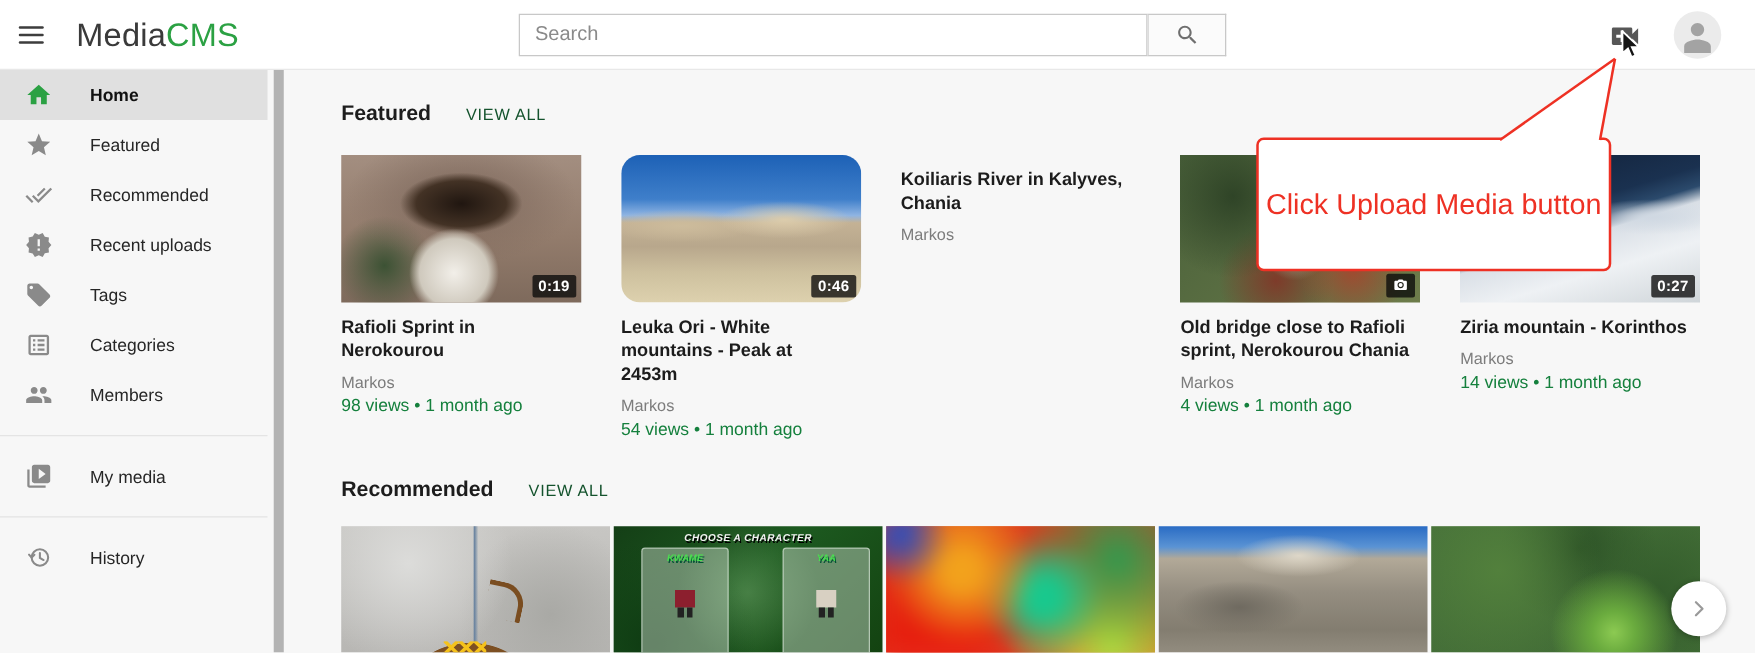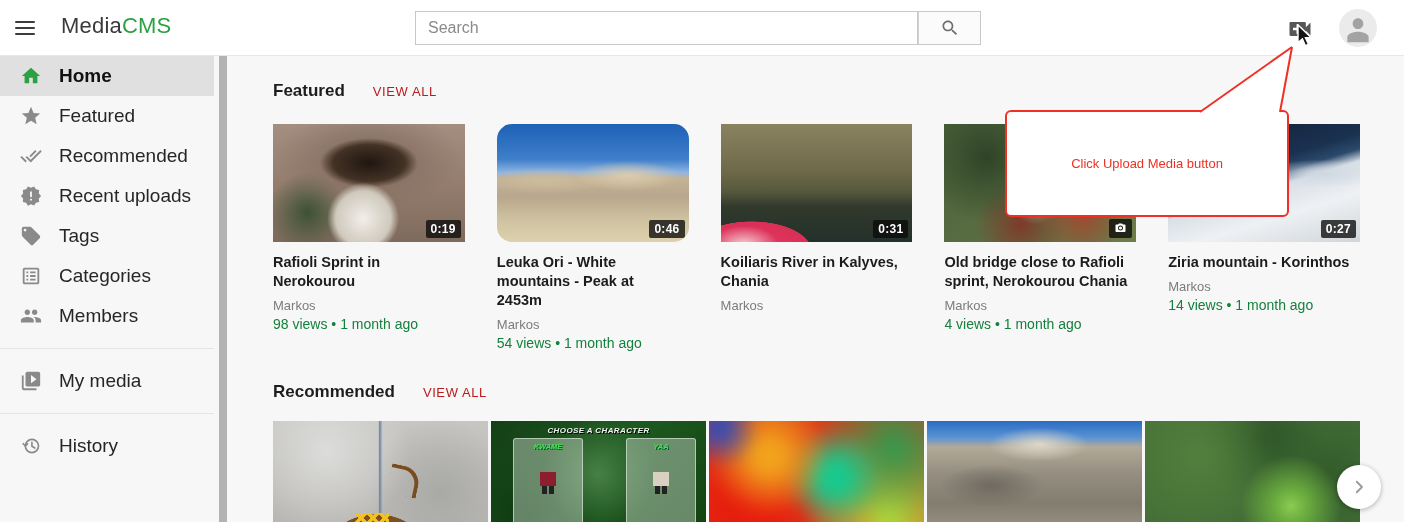--- a/index.html
+++ b/index.html
@@ -3,46 +3,46 @@
 <meta charset="utf-8">
 <style>
   * { margin:0; padding:0; box-sizing:border-box; }
   html,body { font-family:"Liberation Sans", sans-serif; background:#f7f7f7; }
   #page { position:relative; width:1404px; height:522px; overflow:hidden; background:#f7f7f7; }
 
   
   #header { position:absolute; left:0; top:0; width:1404px; height:56px; background:#fff; border-bottom:1px solid #e8e8e8; z-index:5; }
   #hamburger { position:absolute; left:15px; top:17px; width:24px; height:22px; cursor:pointer; }
   #hamburger span { display:block; width:20px; height:2px; background:#3d3d3d; margin:4px 0; border-radius:1px; }
-  #logo { position:absolute; left:61px; top:13px; font-size:22px; color:#3a3a3a; letter-spacing:.2px; cursor:pointer; }
+  #logo { position:absolute; left:61px; top:13px; font-size:26px; color:#3a3a3a; letter-spacing:.2px; cursor:pointer; }
   #logo .cms { color:#2ba143; }
   #searchbar { position:absolute; left:415px; top:11px; display:flex; height:34px;border-radius:16px; }
   #search-input { width:503px; height:34px; border:1px solid #c8c8c8; background:#fff; padding:0 12px; font-size:16px; color:#333; font-family:"Liberation Sans",sans-serif; outline:none; }
   #search-input::placeholder { color:#8a8a8a; }
   #search-btn { width:63px; height:34px; border:1px solid #c8c8c8; border-left:1px solid #d2d2d2; background:#fbfbfb; display:flex; align-items:center; justify-content:center; cursor:pointer; }
   #upload-btn { position:absolute; left:1286px; top:15px; width:28px; height:28px; color:#575757; cursor:pointer; }
   #avatar { position:absolute; left:1339px; top:9px; width:38px; height:38px; border-radius:50%; background:#ebebeb; overflow:hidden; cursor:pointer; }
   #avatar svg { display:block; margin:4px auto 0; }
 
   
   #sidebar { position:absolute; left:0; top:56px; width:214px; height:466px; z-index:4; }
   .side-item { position:relative; height:40px; display:flex; align-items:center; padding-left:20px; cursor:pointer; color:#8a8a8a; }
-  .side-item .lbl { margin-left:17px; font-size:19px; color:#262626; font-weight:400; }
+  .side-item .lbl { margin-left:30px; font-size:14px; color:#262626; font-weight:400; }
   .side-item.active { background:#e0e0e0; }
   .side-item.active .lbl { font-weight:700; color:#111; }
   .side-item.active .ic { color:#2ba143; }
   .ic { width:22px; height:22px; display:inline-flex; }
   .side-divider { height:0; border-top:1px solid #e4e4e4; margin:12px 0; }
   #side-scrollbar { position:absolute; left:219px; top:56px; width:8px; height:466px; background:#f0f0f0; z-index:4; }
   #side-thumb { position:absolute; left:0; top:-5px; width:8px; height:476px; background:#b3b3b3; border-radius:4px; }
 
   
   .section-head { position:absolute; display:flex; align-items:baseline; z-index:2; }
   .section-title { font-size:17px; font-weight:700; color:#1d1d1d; }
-  .view-all { margin-left:28px; font-size:13px; color:#b91c1c; letter-spacing:.6px; cursor:pointer; }
+  .view-all { margin-left:28px; font-size:13px; color:#14532d; letter-spacing:.6px; cursor:pointer; }
   #featured-head { left:273px; top:81px; }
   #recommended-head { left:273px; top:382px; }
   .row { position:absolute; left:273px; width:1087px; display:grid; grid-template-columns:repeat(5,1fr); column-gap:3px; z-index:1; }
   #featured-row { top:124px;gap:32px; }
   #recommended-row { top:421px; }
   .card { cursor:pointer; }
   .thumb { position:relative; width:100%; height:118px; overflow:hidden; background:#888; }
   .dur { position:absolute; right:4px; bottom:4px; background:rgba(10,10,10,.78); color:#fff; font-size:12px; font-weight:700; padding:2px 5px; border-radius:2px; letter-spacing:.3px; }
   .dur.cam { padding:3px 5px 1px; }
   .caption { padding-top:11px; padding-right:8px; }
@@ -112,21 +112,21 @@
       linear-gradient(180deg, #2a6cc4 0%, #5a93d4 14%, #b2a998 22%, #948d80 45%, #837d70 70%, #a09a8d 100%); }
   .th-leaves { background:
       radial-gradient(circle at 68% 72%, #8cca52 0%, #6aab3e 10%, rgba(0,0,0,0) 30%),
       radial-gradient(circle at 85% 45%, #335c2b 0%, rgba(0,0,0,0) 35%),
       radial-gradient(circle at 25% 30%, #52803c 0%, rgba(0,0,0,0) 45%),
       radial-gradient(circle at 55% 15%, #2c5226 0%, rgba(0,0,0,0) 40%),
       linear-gradient(135deg, #47713a 0%, #3f6a34 100%); }
 
   
   #callout { position:absolute; left:1005px; top:110px; width:284px; height:107px; background:#fff; border:2px solid #ee3124; border-radius:6px; display:flex; align-items:center; justify-content:center; z-index:20; }
-  #callout .txt { color:#ee3124; font-size:13px; }
+  #callout .txt { color:#ee3124; font-size:23px; }
   #callout-tail { position:absolute; left:1192px; top:42px; width:106px; height:72px; z-index:21; pointer-events:none; }
 
   
   #next-btn { position:absolute; left:1337px; top:465px; width:44px; height:44px; border-radius:50%; background:#fff; box-shadow:0 1px 5px rgba(0,0,0,.3); display:flex; align-items:center; justify-content:center; z-index:10; cursor:pointer; }
   #cursor { position:absolute; left:1296px; top:24px; width:22px; height:24px; z-index:30; pointer-events:none; }
 </style>
 </head>
 <body>
 
 <div id="page">
@@ -261,23 +261,20 @@
       <div class="thumb th-leuka">
         <span class="dur">0:46</span>
       </div>
       <div class="caption">
         <div class="v-title">Leuka Ori - White mountains - Peak at 2453m</div>
         <div class="v-author">Markos</div>
         <div class="v-meta">54 views • 1 month ago</div>
       </div>
     </div>
     <div class="card">
-      <div class="thumb th-kayak">
-        <span class="dur">0:31</span>
-      </div>
       <div class="caption">
         <div class="v-title">Koiliaris River in Kalyves, Chania</div>
         <div class="v-author">Markos</div>
       </div>
     </div>
     <div class="card">
       <div class="thumb th-bridge">
         <span class="dur cam"><svg width="13" height="12" viewBox="0 0 24 24" fill="#ffffff">
               <path d="M12 15.2a3.2 3.2 0 100-6.4 3.2 3.2 0 000 6.4zM9 3 7.17 5H4c-1.1 0-2 .9-2 2v11c0 1.1.9 2 2 2h16c1.1 0 2-.9 2-2V7c0-1.1-.9-2-2-2h-3.17L15 3H9zm3 14a5 5 0 110-10 5 5 0 010 10z"></path>
             </svg></span>

